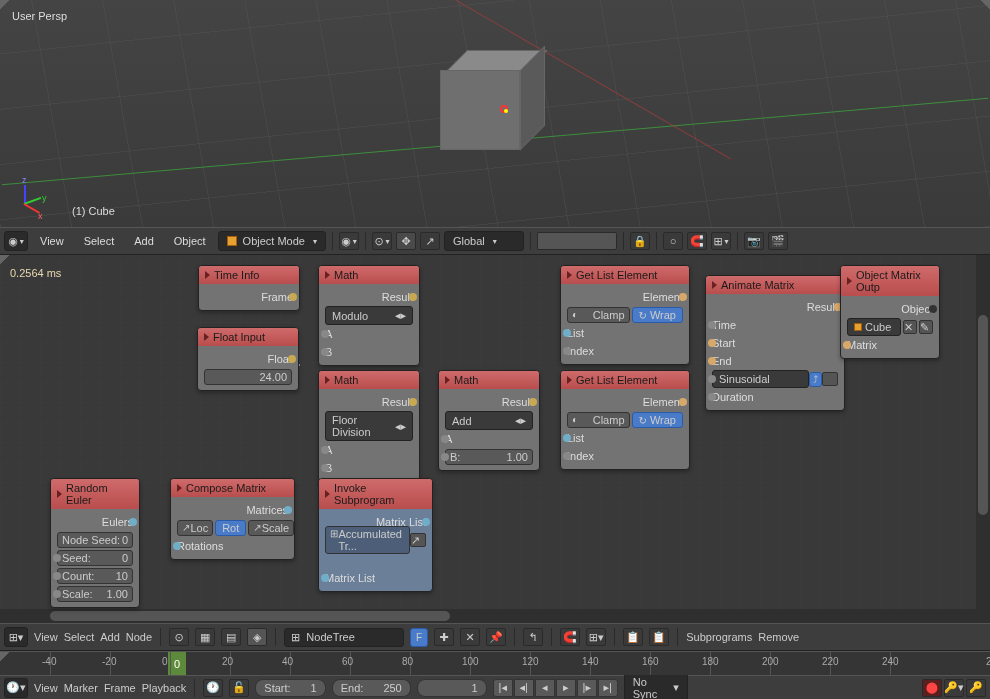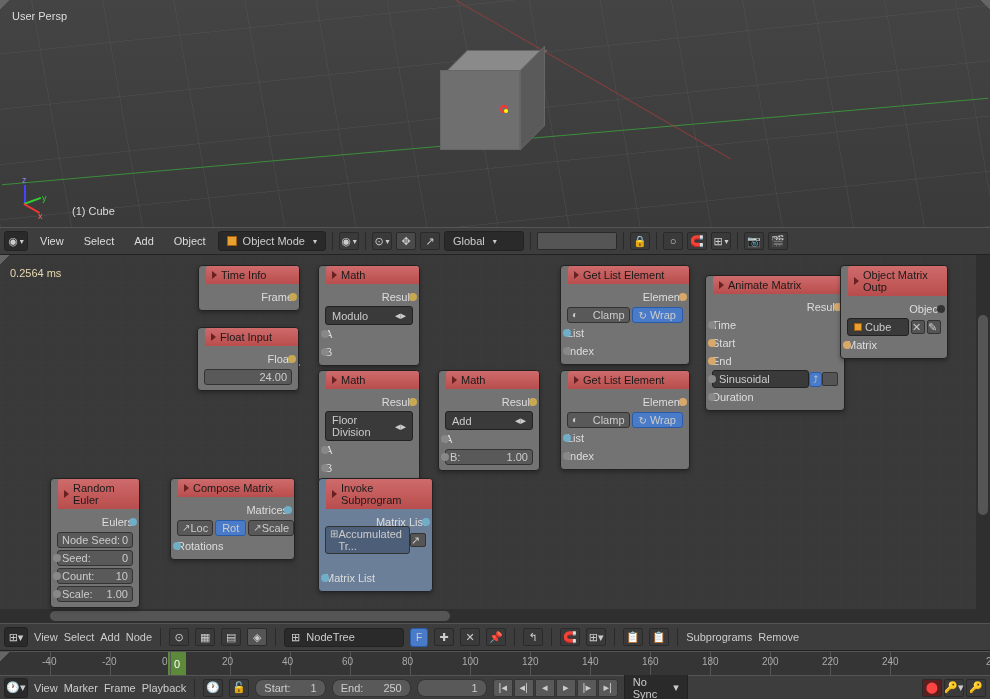--- a/index.html
+++ b/index.html
@@ -25,21 +25,21 @@
 .grid-bg { position:absolute; inset:0; background-image: repeating-linear-gradient(80deg, rgba(90,90,90,0.45) 0 1px, transparent 1px 70px), repeating-linear-gradient(-6deg, rgba(90,90,90,0.45) 0 1px, transparent 1px 55px); opacity:0.7; }
 .header-bar { height: 28px; background: #3d3d3d; border-top:1px solid #555; border-bottom:1px solid #222; display:flex; align-items:center; padding: 0 4px; gap: 4px; }
 .header-bar .menu-item { padding: 3px 8px; cursor:pointer; color:#ddd; }
 .mode-dropdown { background:#2a2a2a; border:1px solid #222; border-radius:3px; padding: 3px 8px; display:flex; align-items:center; gap:6px; }
 .editor-icon { background:#2a2a2a; border:1px solid #222; border-radius:3px; width:24px; height:20px; display:flex; align-items:center; justify-content:center; }
 .toolbar-icons { display:flex; gap:2px; align-items:center; }
 .toolbar-btn { width:20px; height:18px; background:#3a3a3a; border:1px solid #2a2a2a; border-radius:2px; display:flex; align-items:center; justify-content:center; }
 .node-editor { position:relative; height:368px; background:#393939; background-image: repeating-linear-gradient(0deg, rgba(60,60,60,0.6) 0 1px, transparent 1px 20px), repeating-linear-gradient(90deg, rgba(60,60,60,0.6) 0 1px, transparent 1px 20px); overflow:hidden; }
 .exec-time { position:absolute; top:12px; left:10px; color:#e8d8b0; }
 .node { position:absolute; background:#737373; border:1px solid #222; border-radius:4px; box-shadow: 0 2px 4px rgba(0,0,0,0.3); }
-.node-header { background: linear-gradient(#cf6b6b,#b94d4d); color:#1a1a1a; padding:3px 6px; border-radius:3px 3px 0 0; font-size:11px; display:flex; align-items:center; gap:4px;margin-left:7px; }
+.node-header { background: linear-gradient(#cf6b6b,#b94d4d); color:#1a1a1a; padding:3px 6px; border-radius:3px 3px 0 0; font-size:11px; display:flex; align-items:center; gap:4px; }
 .node-body { padding:4px 6px; }
 .node-row { display:flex; align-items:center; height:18px; position:relative; }
 .node-row.right { justify-content:flex-end; }
 .node-row .label { color:#ddd; font-size:11px; }
 .node-field { background:#595959; border:1px solid #333; border-radius:3px; padding:1px 4px; display:flex; justify-content:space-between; width:100%; font-size:10px; margin:1px 0; }
 .node-dropdown { background:#3a3a3a; border:1px solid #222; border-radius:3px; padding:2px 6px; width:100%; display:flex; align-items:center; font-size:10px; }
 .node-btn-blue { background:#4a7bc8; border:1px solid #2a5ba8; border-radius:3px; padding:1px 6px; font-size:10px; display:inline-flex; align-items:center; gap:3px; }
 .socket { width:8px; height:8px; border-radius:50%; position:absolute; top:5px; }
 .socket.out { right:-4px; background:#c8a850; }
 .socket.in { left:-4px; background:#888; }
@@ -359,21 +359,21 @@
         <span class="node-btn-blue" style="padding:1px 3px">⤴</span>
         <span class="small-icn"></span>
       </div>
       <div class="node-row">
           <div class="socket in"></div>
           <span class="label">Duration</span>
         </div>
     </div>
   </div>
 
-  <div class="node" style="left:840px;top:10px;width:108px">
+  <div class="node" style="left:840px;top:10px;width:100px">
     <div class="node-header">
         <span class="node-header-tri"></span>
         <span>Object Matrix Outp</span>
       </div>
     <div class="node-body">
       <div class="node-row right">
           <span class="label">Object</span>
           <div class="socket out" style="background:#333"></div>
         </div>
       <div class="node-row" style="gap:2px">

